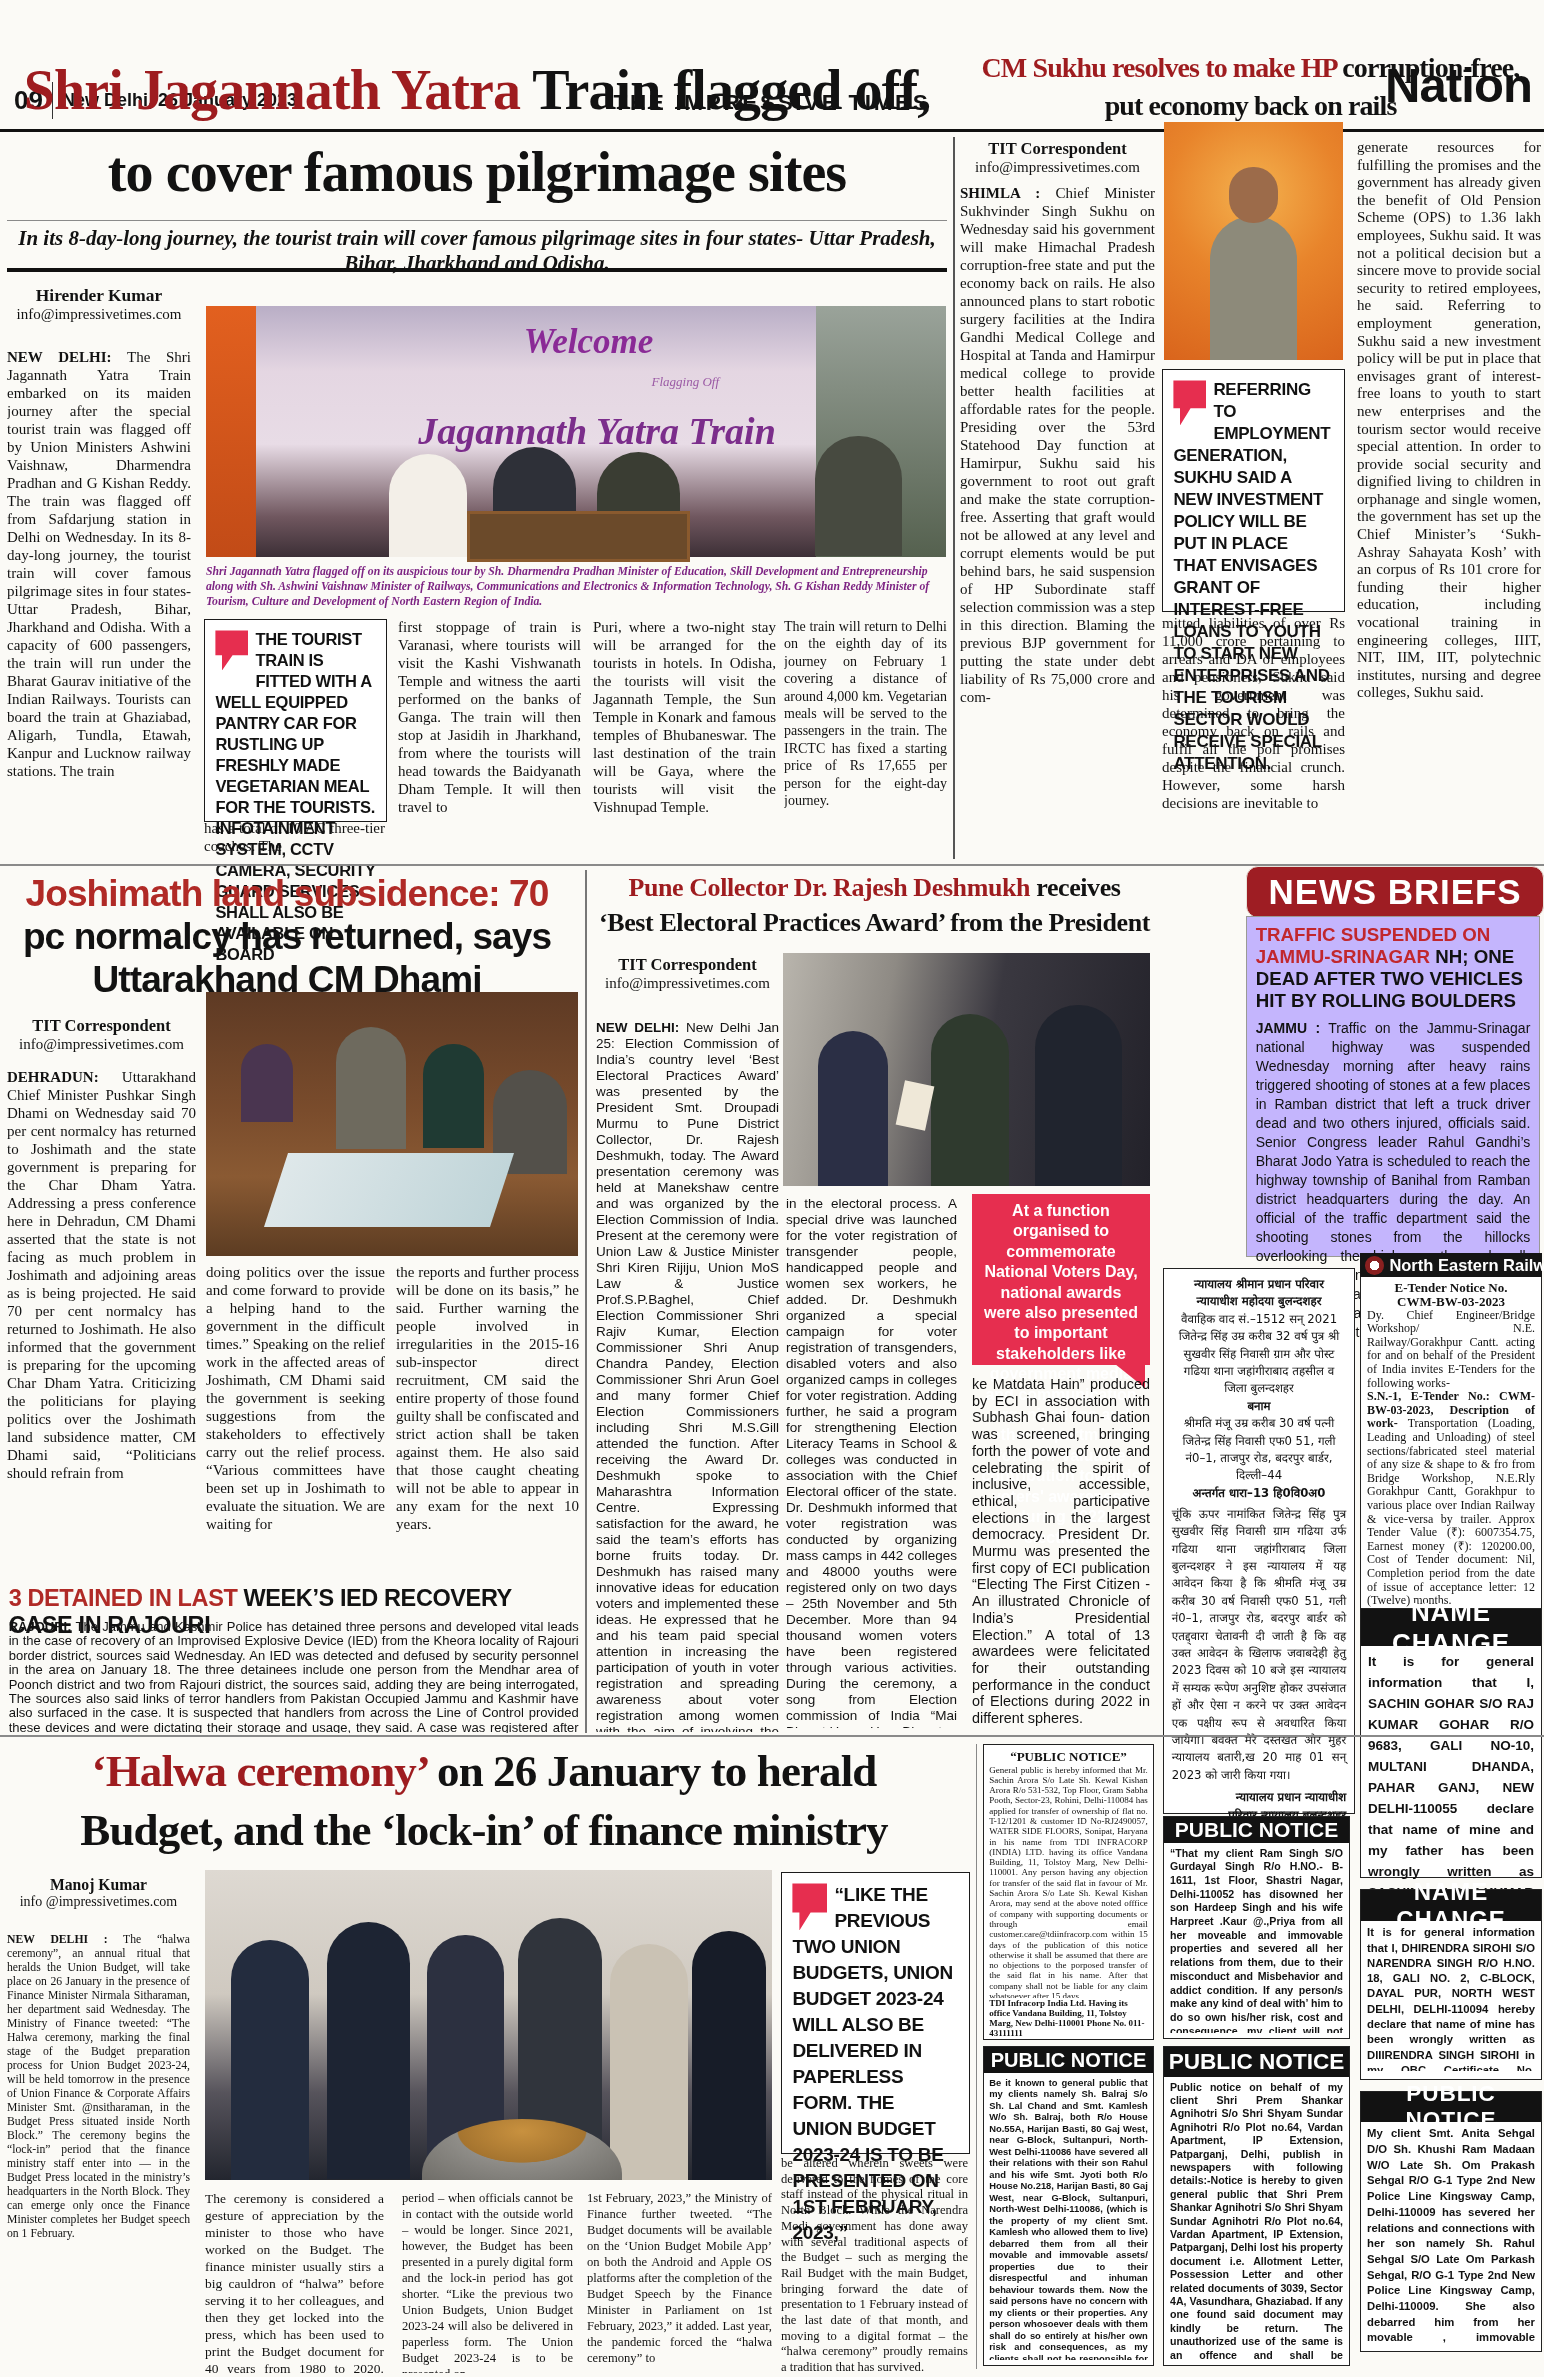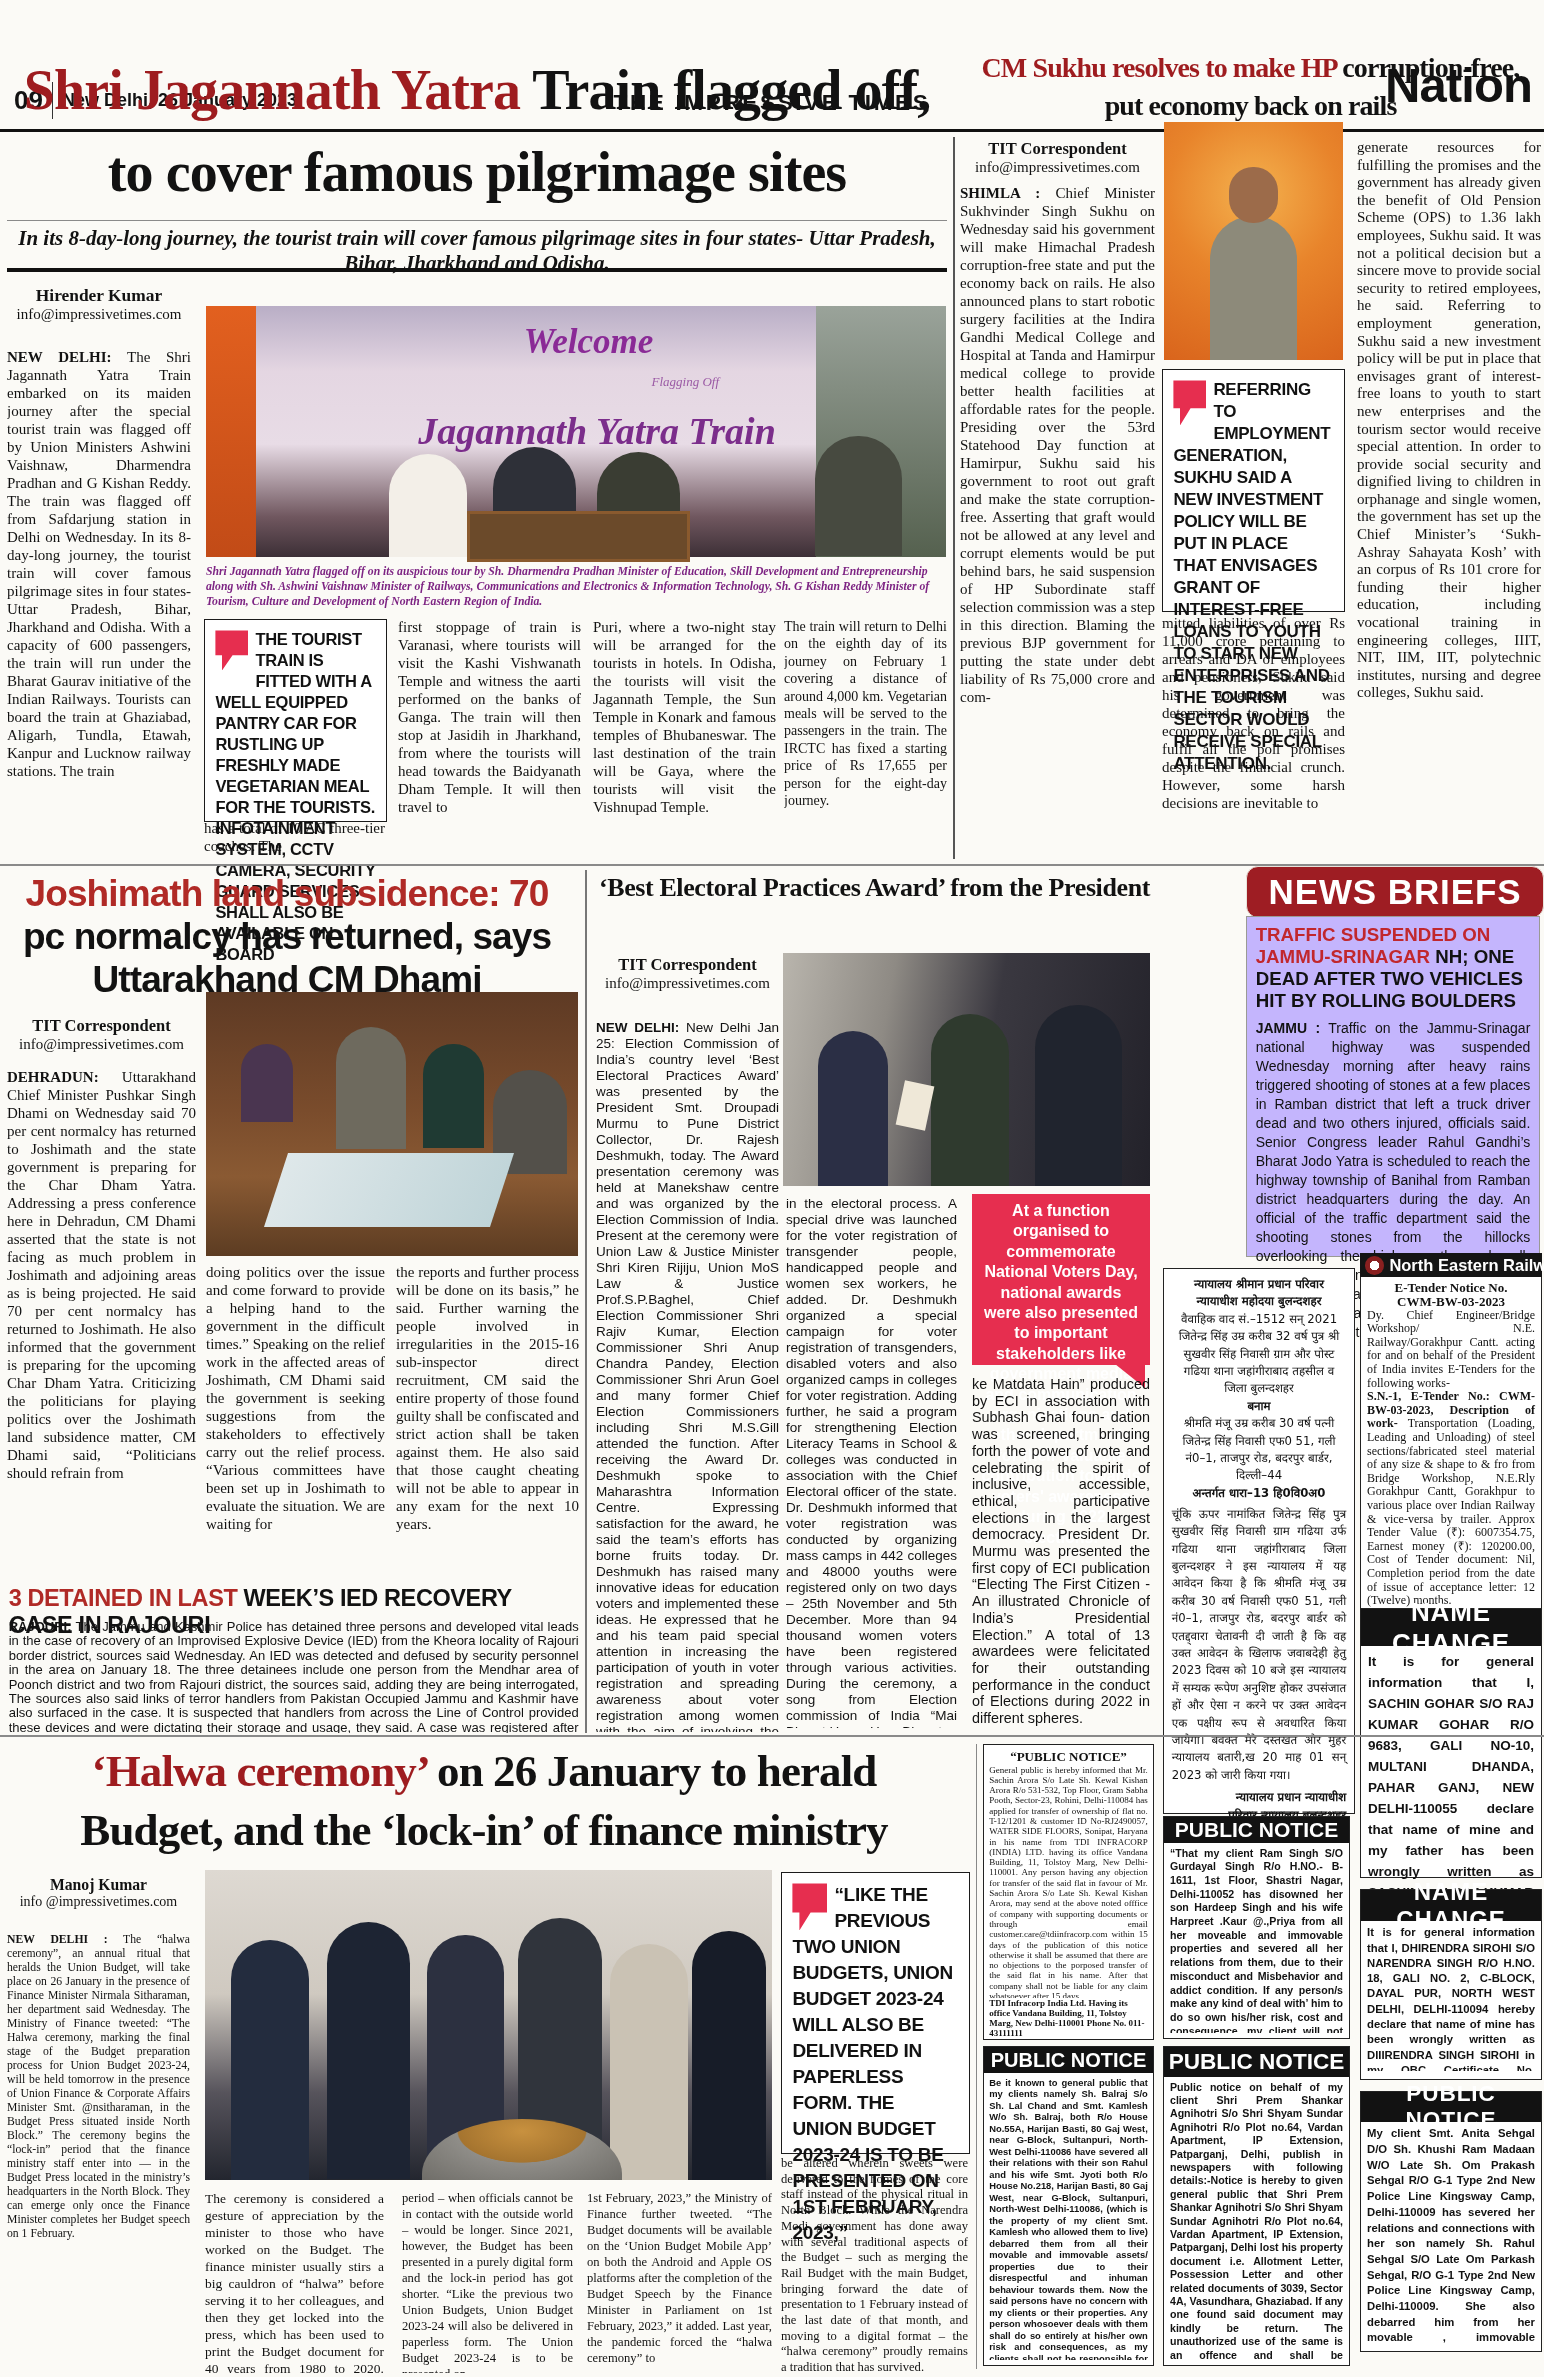--- a/index.html
+++ b/index.html
@@ -141,20 +141,21 @@
 
   <div class="abs sans" style="left:8.7px;top:1585px;width:570px;font-size:23.5px;font-weight:800;letter-spacing:-0.4px;">
     <span style="color:#b02a26;">3 DETAINED IN LAST</span><span> WEEK’S IED RECOVERY CASE IN RAJOURI</span>
   </div>
   <div class="abs just rajbody ov" style="left:8.7px;top:1620px;width:570px;height:113px;">
     <span class="lead">RAJOURI:</span><span> The Jammu and Kashmir Police has detained three persons and developed vital leads in the case of recovery of an Improvised Explosive Device (IED) from the Kheora locality of Rajouri border district, sources said Wednesday. An IED was detected and defused by security personnel in the area on January 18. The three detainees include one person from the Mendhar area of Poonch district and two from Rajouri district, the sources said, adding they are being interrogated, The sources also said links of terror handlers from Pakistan Occupied Jammu and Kashmir have also surfaced in the case. It is suspected that handlers from across the Line of Control provided these devices and were dictating their storage and usage, they said. A case was registered after the tiffin IED was recovered in the Rajouri town and investigation was started to nab the people involved in it.</span>
   </div>
 
   <div class="abs vdiv" style="left:585px;top:870px;height:863px;background:#777;"></div>
   <div class="abs hl-serif" style="left:592px;top:870px;width:565px;font-size:26px;line-height:35px;letter-spacing:-0.4px;">
+    <div><span class="red">Pune Collector Dr. Rajesh Deshmukh</span><span> receives</span></div>
     <div>‘Best Electoral Practices Award’ from the President</div>
   </div>
   <div class="abs" style="left:596px;top:955px;width:183px;">
     <div class="byname" style="font-size:16.5px;">TIT Correspondent</div>
     <div class="bymail" style="font-size:15px;">info@impressivetimes.com</div>
   </div>
   <div class="abs just punebody ov" style="left:596px;top:1020px;width:183px;height:712px;">
     <span class="lead">NEW DELHI:</span><span> New Delhi Jan 25: Election Commission of India’s country level ‘Best Electoral Practices Award’ was presented by the President Smt. Droupadi Murmu to Pune District Collector, Dr. Rajesh Deshmukh, today. The Award presentation ceremony was held at Manekshaw centre and was organized by the Election Commission of India. Present at the ceremony were Union Law &amp; Justice Minister Shri Kiren Rijiju, Union MoS Law &amp; Justice Prof.S.P.Baghel, Chief Election Commissioner Shri Rajiv Kumar, Election Commissioner Shri Anup Chandra Pandey, Election Commissioner Shri Arun Goel and many former Chief Election Commissioners including Shri M.S.Gill attended the function. After receiving the Award Dr. Deshmukh spoke to Maharashtra Information Centre. Expressing satisfaction for the award, he said the team’s efforts has borne fruits today. Dr. Deshmukh has raised many innovative ideas for education voters and implemented these ideas. He expressed that he and his team paid special attention in increasing the participation of youth in voter registration and spreading awareness about voter registration among women with the aim of involving the underprivileged sections</span>
   </div>
   <div class="abs photo" style="left:783px;top:953px;width:367px;height:233px;background:linear-gradient(100deg,#b9b5ad 0%,#8e8a84 28%,#3a3840 55%,#23222a 100%);">

